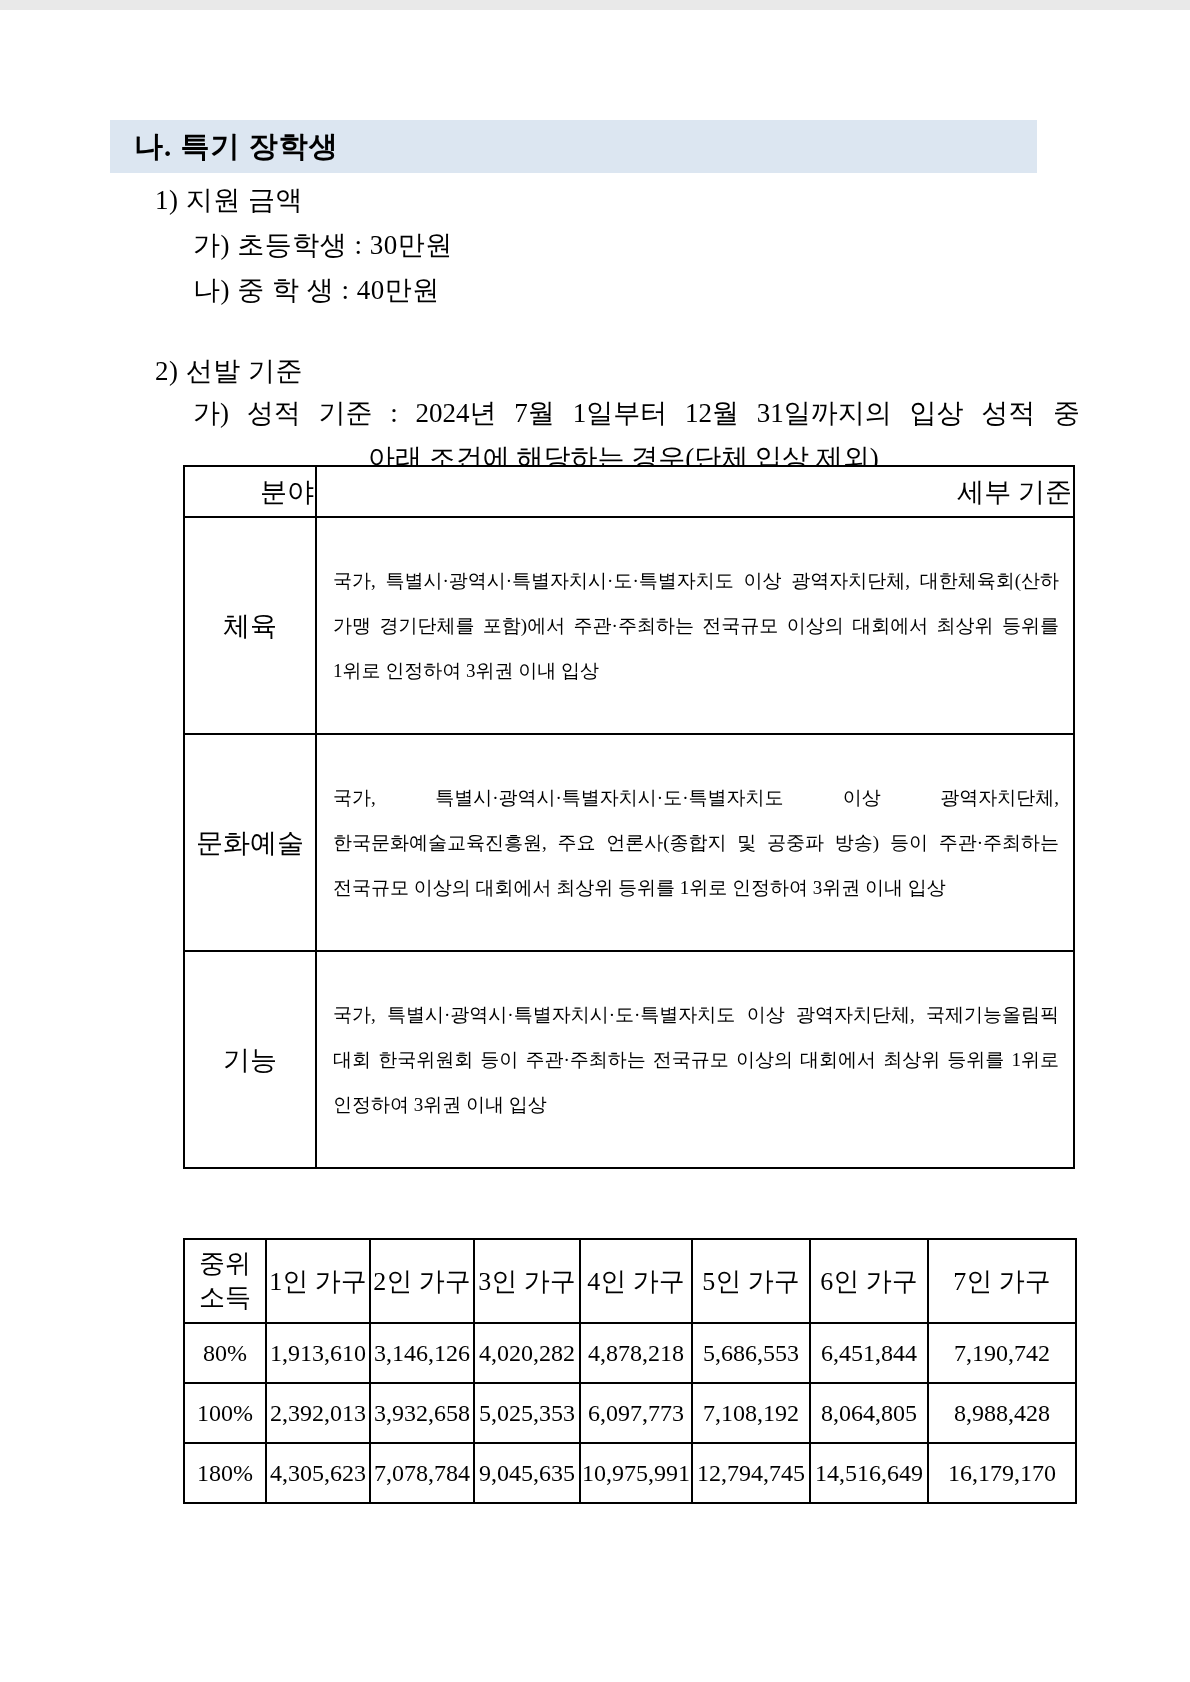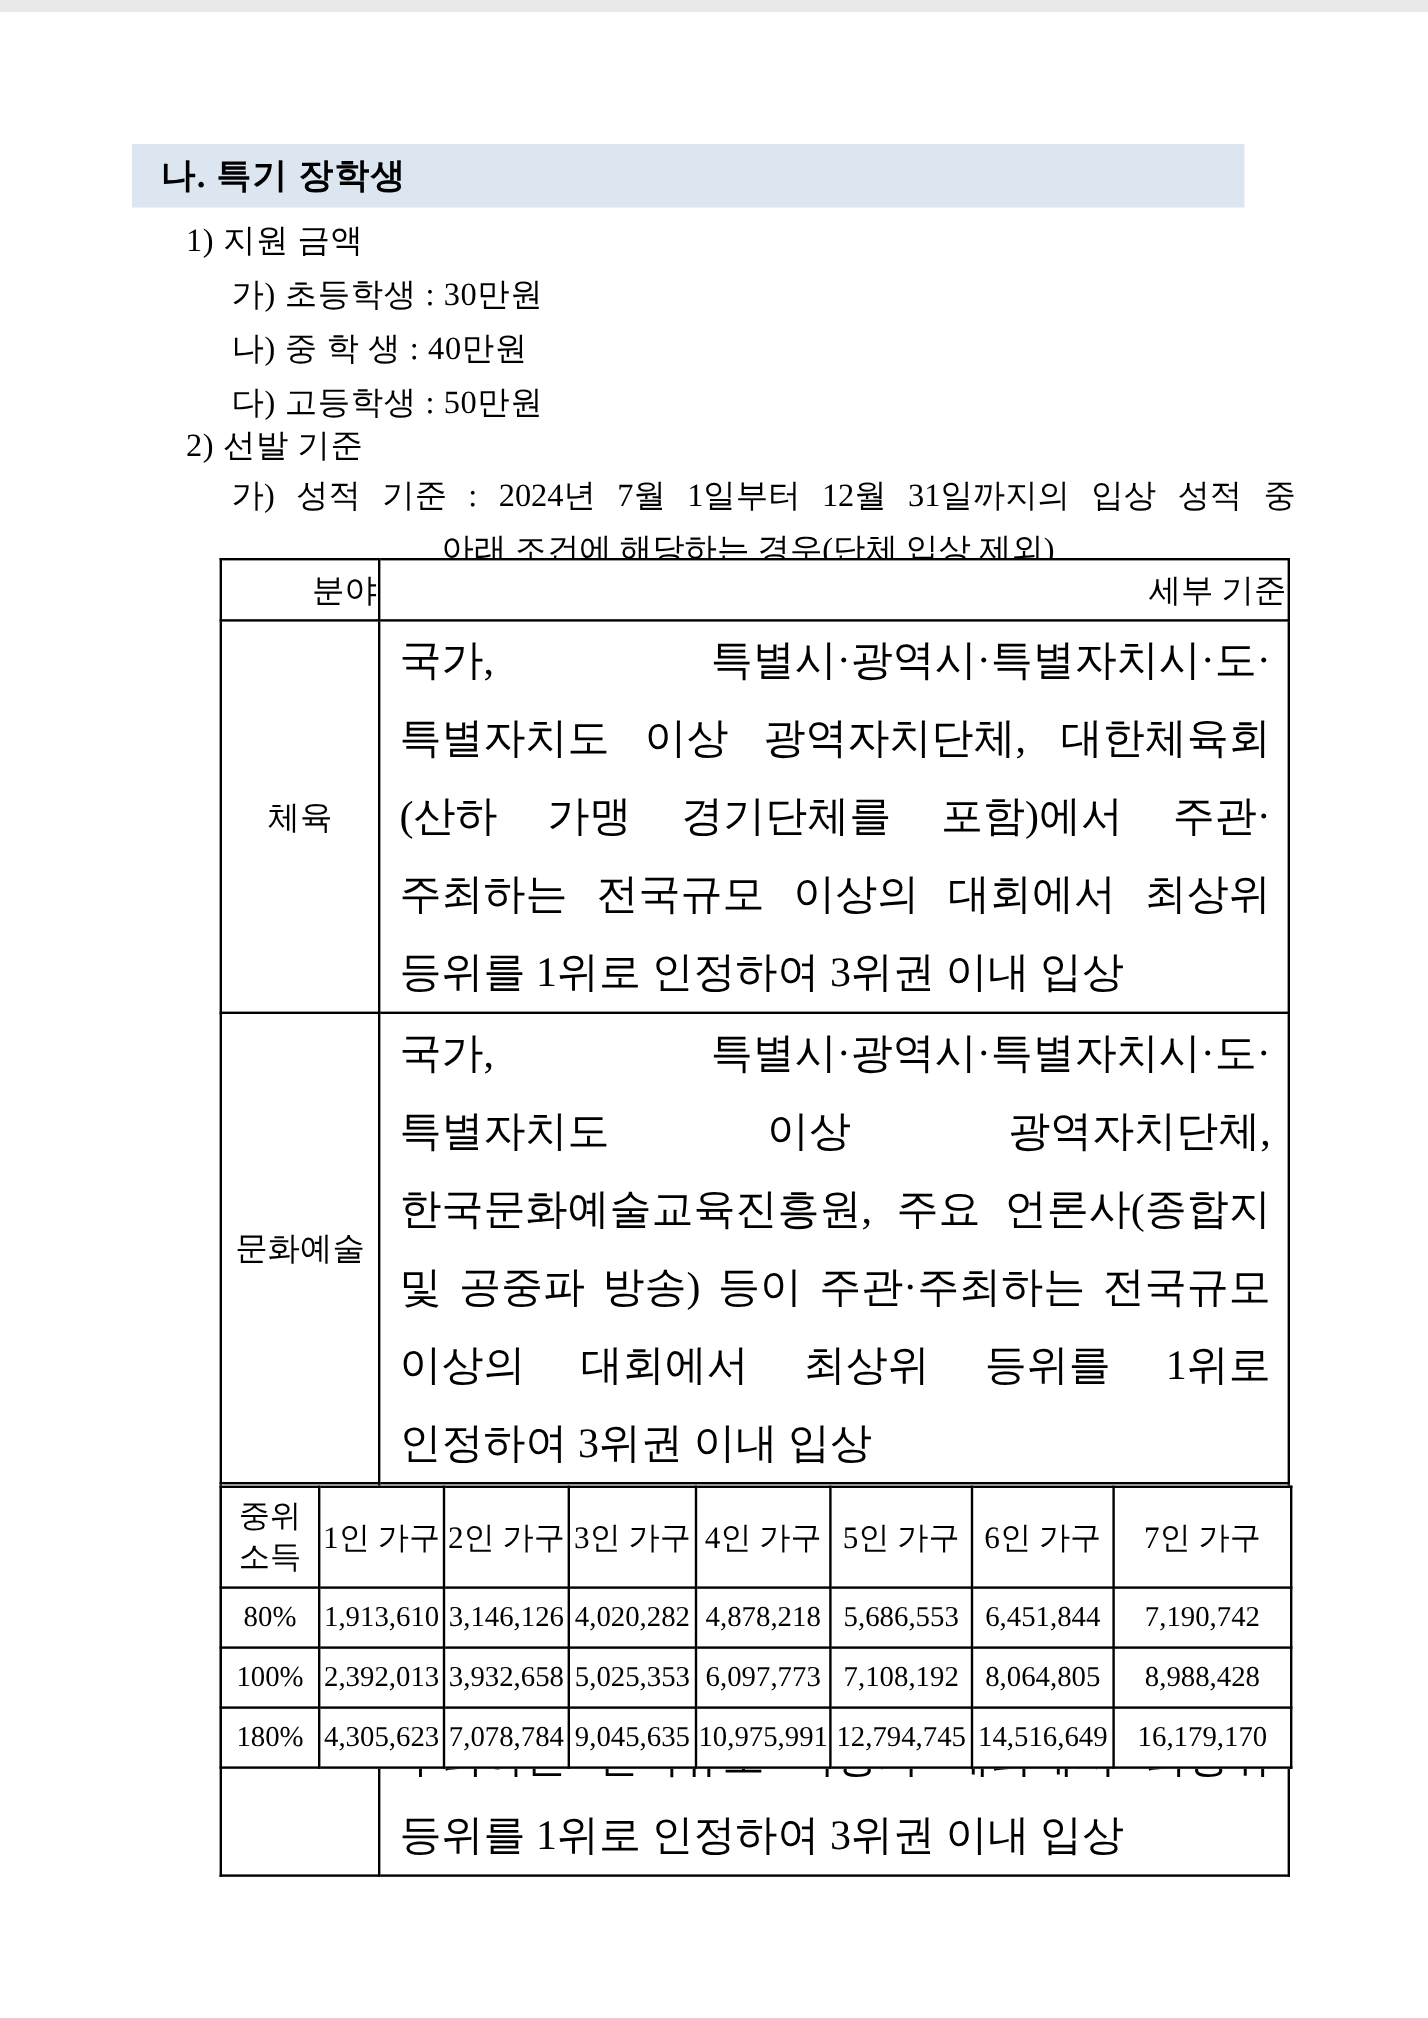--- a/index.html
+++ b/index.html
@@ -47,56 +47,55 @@
   }
 
   table.criteria { left:183px; top:455px; width:892px; }
   table.criteria th { height:51px; font-size:27px; text-align:right; }
   table.criteria td.cat {
     width:132px; text-align:center; vertical-align:middle;
     font-size:27px;
   }
   table.criteria td.detail {
     padding:0 14px 0 16px;
-    font-size:35px; line-height:65px;
+    font-size:19px; line-height:45px;
     text-align:justify; text-align-last:left;
     word-break:keep-all;
     vertical-align:middle;
   }
   table.criteria tr.body-row { height:217px; }
 
   .income-heading {
     left:185px; top:1172px;
     font-size:27px; white-space:nowrap;
     letter-spacing:0.5px;
   }
 
   table.income { left:183px; top:1228px; width:892px; }
   table.income th {
     height:84px; font-size:26px; text-align:center; vertical-align:middle;
   }
   table.income th.corner { line-height:34px; }
   table.income td {
-    height:50px; font-size:24px; text-align:center; vertical-align:middle;
+    height:60px; font-size:24px; text-align:center; vertical-align:middle;
   }
 </style>
 </head>
 <body>
 
 <div class="page">
 
   <div class="abs section-band">
     <span>나. 특기 장학생</span>
   </div>
 
   <div class="abs h-item" style="left:155px; top:172px;text-align:center;">1) 지원 금액</div>
 
   <div class="abs h-item" style="left:193px; top:217px;">가) 초등학생 : 30만원</div>
   <div class="abs h-item" style="left:193px; top:262px;">나) 중 학 생 : 40만원</div>
-  <div class="abs h-item" style="left:193px; top:307px;">다) 고등학생 : 50만원</div>
 
   <div class="abs h-item" style="left:155px; top:343px;">2) 선발 기준</div>
 
   <div class="abs grade-line1">가) 성적 기준 : 2024년 7월 1일부터 12월 31일까지의 입상 성적 중</div>
   <div class="abs grade-line2">아래 조건에 해당하는 경우(단체 입상 제외)</div>
 
   <table class="abs doc-table criteria">
     <colgroup>
       <col style="width:132px">
       <col>

